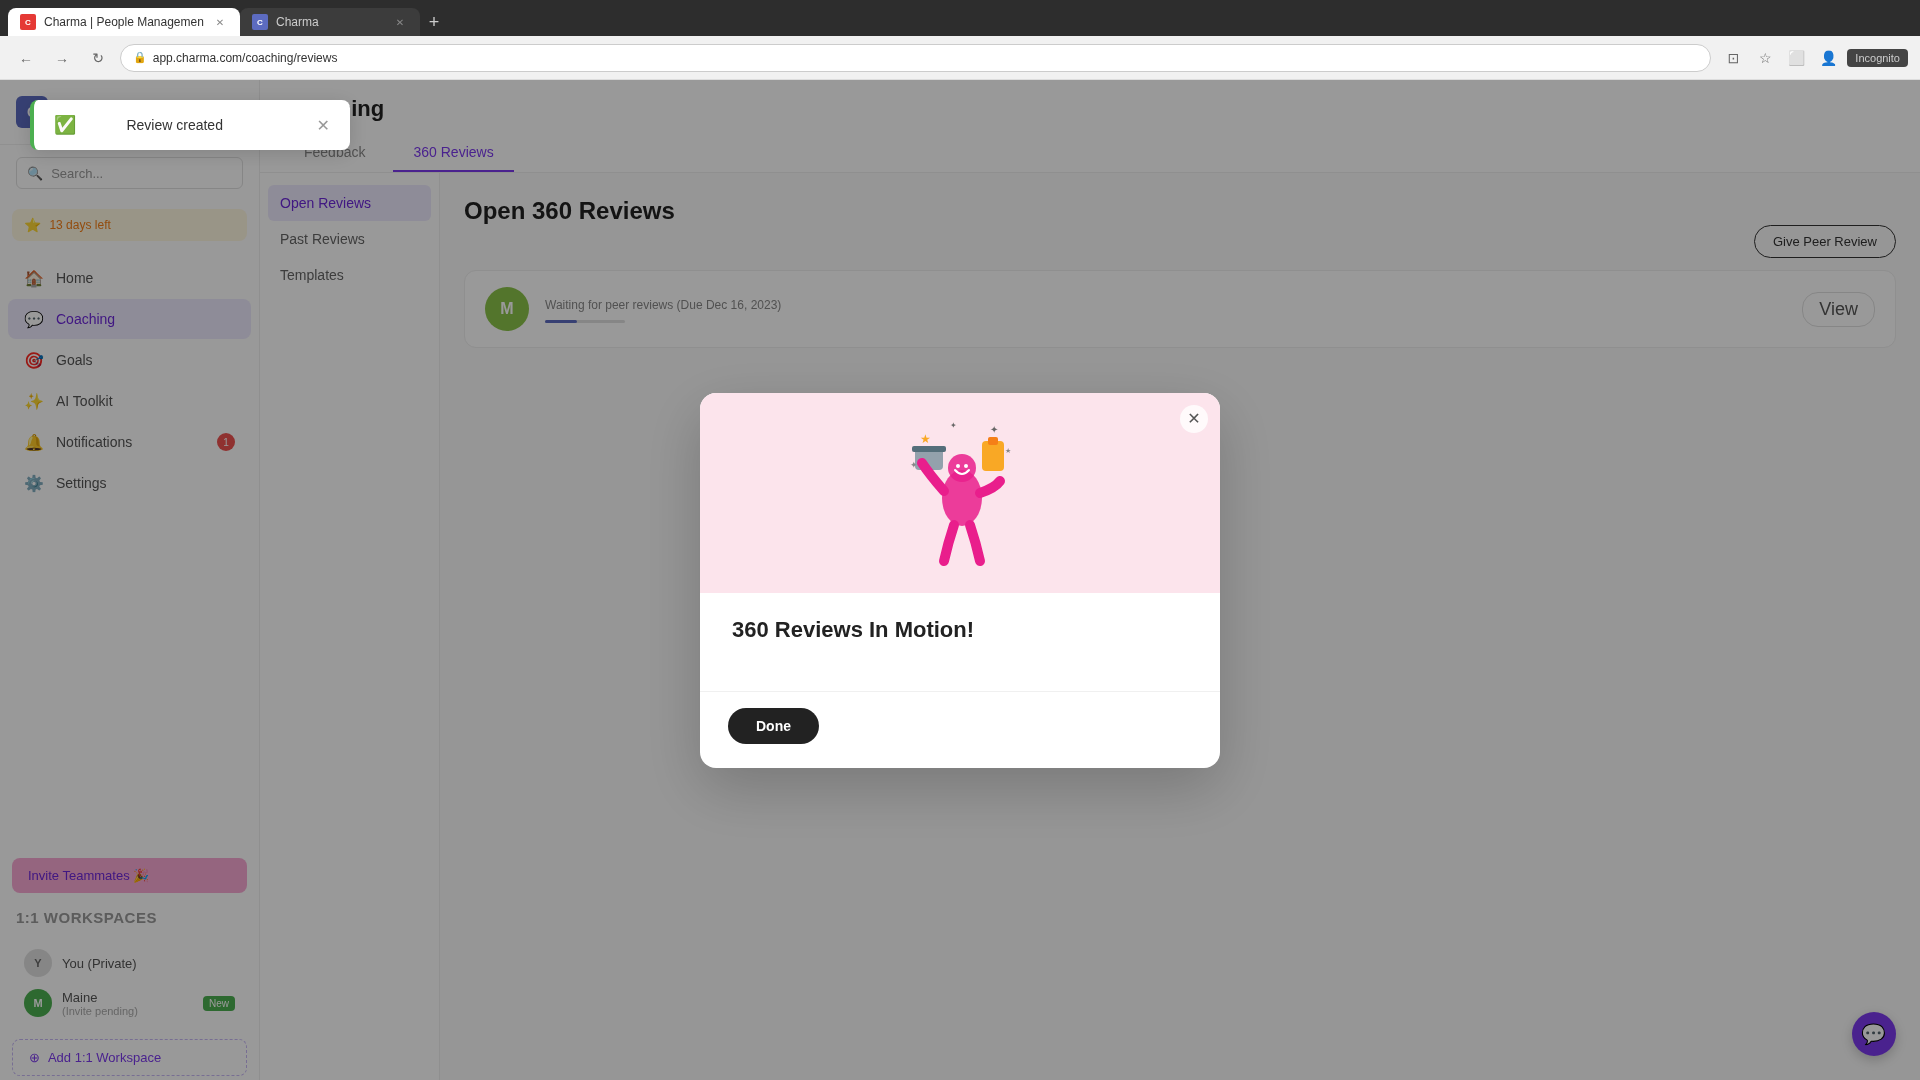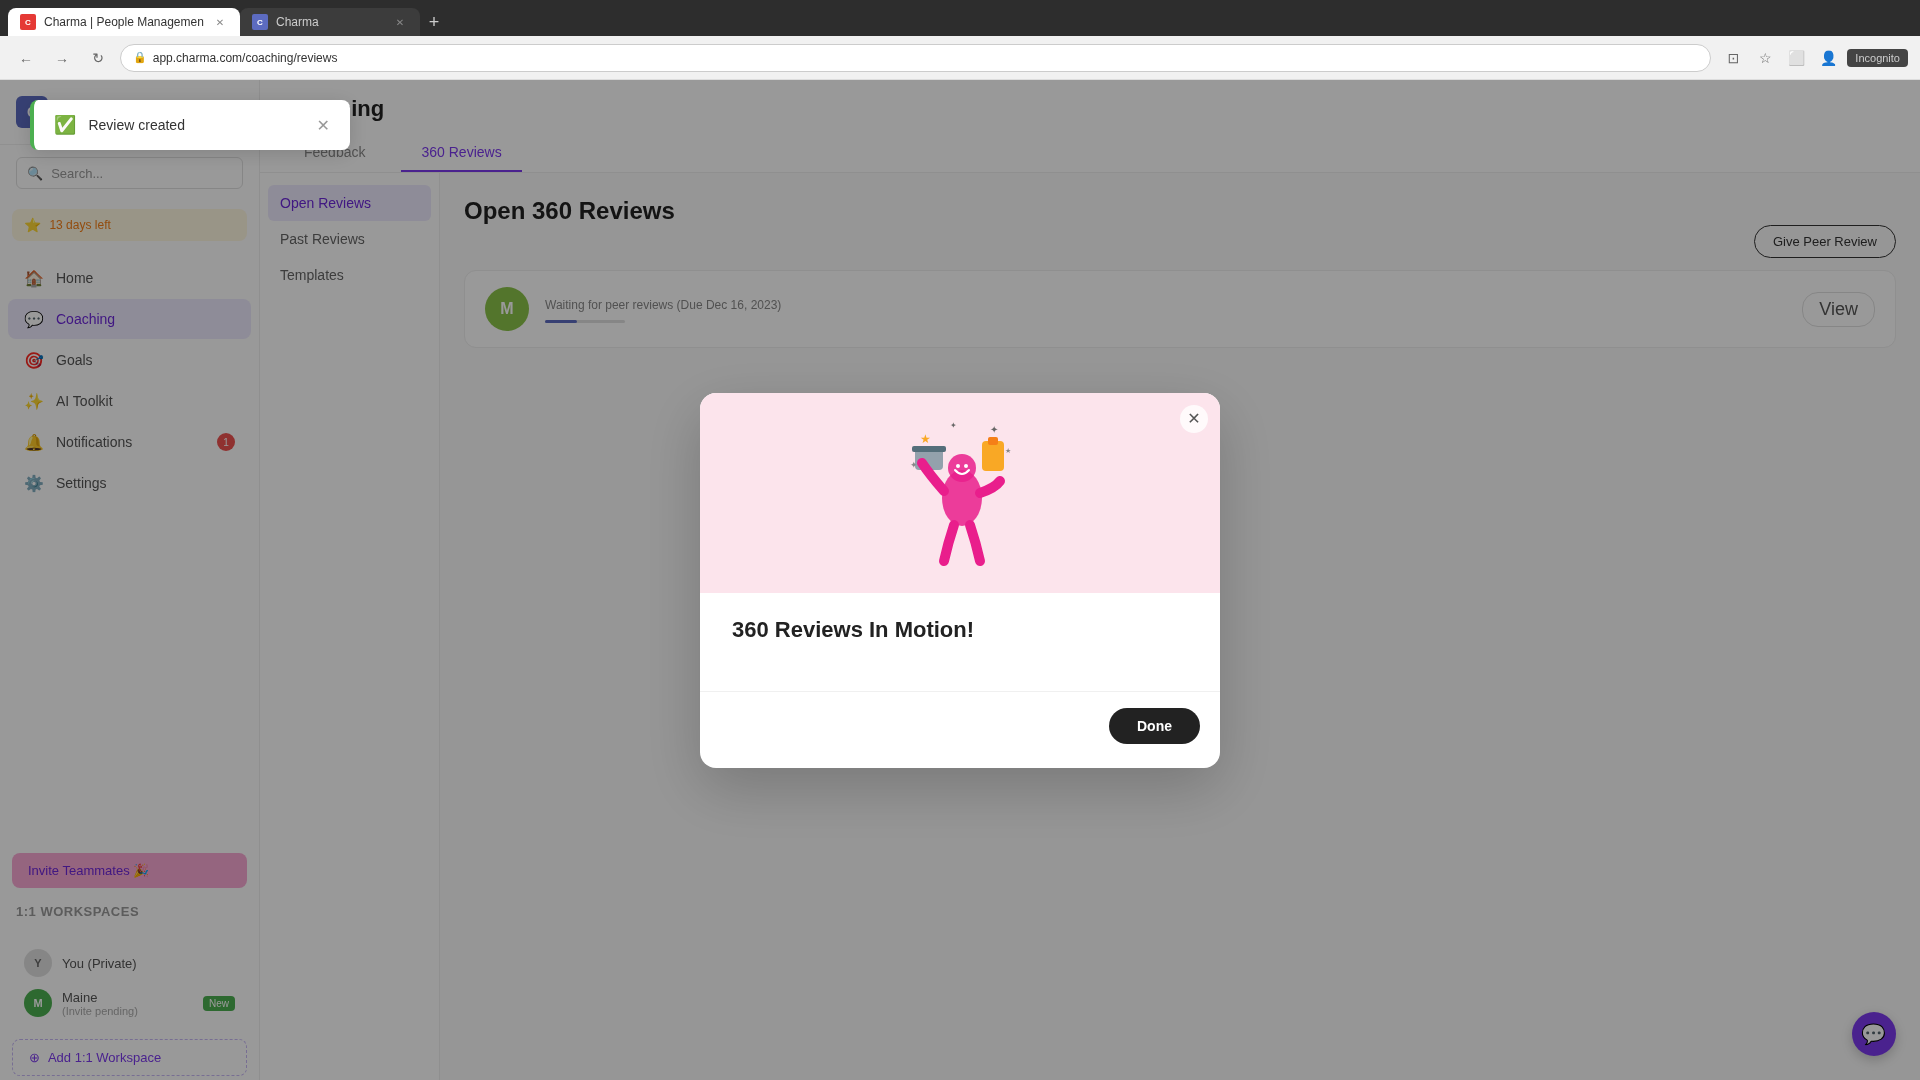--- a/index.html
+++ b/index.html
@@ -41,39 +41,39 @@
 
     .sidebar-nav { flex: 1; padding: 8px 0; overflow-y: auto; }
     .nav-item { display: flex; align-items: center; padding: 10px 16px; gap: 12px; cursor: pointer; font-size: 14px; color: #555; border-radius: 8px; margin: 1px 8px; position: relative; }
     .nav-item.active { background: #ede9fe; color: #6d28d9; font-weight: 500; }
     .nav-item-icon { width: 20px; height: 20px; display: flex; align-items: center; justify-content: center; font-size: 16px; }
     .nav-badge { background: #ef5350; color: white; font-size: 10px; width: 18px; height: 18px; border-radius: 50%; display: flex; align-items: center; justify-content: center; margin-left: auto; }
 
     .invite-btn { margin: 8px 12px; padding: 10px 16px; background: #f9a8d4; color: #6d28d9; border: none; border-radius: 8px; cursor: pointer; font-size: 13px; font-weight: 500; text-align: left; }
 
     .workspaces-section { padding: 8px 16px; }
-    .workspaces-label { font-size: 13px; color: #999; font-weight: 600; text-transform: uppercase; letter-spacing: 0.5px; margin-bottom: 24px; }
+    .workspaces-label { font-size: 15px; color: #999; font-weight: 600; text-transform: uppercase; letter-spacing: 0.5px; margin-bottom: 17px; }
     .workspace-item { display: flex; align-items: center; padding: 6px 8px; gap: 10px; cursor: pointer; border-radius: 6px; font-size: 13px; color: #555; }
     .workspace-avatar { width: 28px; height: 28px; border-radius: 50%; display: flex; align-items: center; justify-content: center; font-size: 11px; font-weight: 600; }
     .avatar-private { background: #e0e0e0; color: #666; }
     .avatar-maine { background: #4caf50; color: white; }
     .workspace-name { flex: 1; }
     .new-badge { background: #4caf50; color: white; font-size: 10px; padding: 2px 6px; border-radius: 4px; }
 
     .add-workspace-btn { margin: 8px 12px 4px; padding: 10px 16px; border: 1.5px dashed #c7b8f5; background: transparent; color: #7c3aed; border-radius: 8px; cursor: pointer; font-size: 13px; font-weight: 500; display: flex; align-items: center; gap: 8px; width: calc(100% - 24px); }
 
     
     .main-content { flex: 1; display: flex; flex-direction: column; overflow: hidden; background: #fafafa; }
 
     
     .page-header { padding: 16px 24px 0; background: #fff; border-bottom: 1px solid #eee; }
     .page-title-row { display: flex; align-items: center; gap: 12px; margin-bottom: 12px; }
     .page-title { font-size: 22px; font-weight: 600; color: #222; }
 
-    .tabs-row { display: flex; gap: 16px; }
+    .tabs-row { display: flex; gap: 8px; }
     .tab-item { padding: 10px 20px; font-size: 14px; color: #888; cursor: pointer; border-bottom: 2px solid transparent; }
     .tab-item.active { color: #7c3aed; border-bottom: 2px solid #7c3aed; font-weight: 500; }
 
     
     .sub-nav { display: flex; flex-direction: column; width: 180px; background: #fff; border-right: 1px solid #eee; padding: 12px 0; flex-shrink: 0; }
     .sub-nav-item { padding: 10px 20px; font-size: 14px; color: #666; cursor: pointer; }
     .sub-nav-item.active { background: #ede9fe; color: #6d28d9; font-weight: 500; border-radius: 6px; margin: 0 8px; padding: 10px 12px; }
 
     .content-area { flex: 1; display: flex; overflow: hidden; }
     .reviews-content { flex: 1; padding: 24px; overflow-y: auto; background: #fafafa; }
@@ -99,27 +99,27 @@
     
     .overlay { position: fixed; top: 80px; left: 0; right: 0; bottom: 0; background: rgba(0,0,0,0.4); z-index: 100; display: flex; align-items: center; justify-content: center; }
 
     
     .modal { background: #fff; border-radius: 16px; width: 520px; overflow: hidden; position: relative; box-shadow: 0 20px 60px rgba(0,0,0,0.2); }
     .modal-illustration { background: #fce4ec; height: 200px; display: flex; align-items: center; justify-content: center; position: relative; }
     .modal-close { position: absolute; top: 12px; right: 12px; width: 28px; height: 28px; border-radius: 50%; background: rgba(255,255,255,0.8); border: none; cursor: pointer; display: flex; align-items: center; justify-content: center; font-size: 16px; color: #555; z-index: 1; }
     .modal-body { padding: 24px 32px 32px; }
     .modal-title { font-size: 22px; font-weight: 700; color: #222; margin-bottom: 16px; }
     .modal-text { font-size: 15px; color: #555; line-height: 1.6; }
-    .modal-footer { padding: 0 20px 24px; display: flex; justify-content: flex-end; border-top: 1px solid #f0f0f0; padding-top: 16px; }
+    .modal-footer { padding: 0 28px 24px; display: flex; border-top: 1px solid #f0f0f0; padding-top: 16px; }
     .btn-done { padding: 10px 28px; background: #222; color: #fff; border: none; border-radius: 20px; cursor: pointer; font-size: 14px; font-weight: 600; }
 
     
     .toast { position: fixed; top: 100px; left: 30px; background: #fff; border-radius: 8px; box-shadow: 0 4px 20px rgba(0,0,0,0.15); padding: 14px 20px; display: flex; align-items: center; gap: 12px; z-index: 200; min-width: 320px; border-left: 4px solid #4caf50; }
     .toast-icon { color: #4caf50; font-size: 18px; }
-    .toast-text { font-size: 14px; font-weight: 500; color: #333; flex: 1; }
+    .toast-text { font-size: 14px; font-weight: 500; color: #333; flex: 1; margin-left: 38px; }
     .toast-close { color: #999; cursor: pointer; font-size: 16px; }
 
     
     .figure-svg { width: 120px; height: 160px; }
 
     
     ::-webkit-scrollbar { width: 4px; }
     ::-webkit-scrollbar-track { background: transparent; }
     ::-webkit-scrollbar-thumb { background: #ddd; border-radius: 2px; }
 

